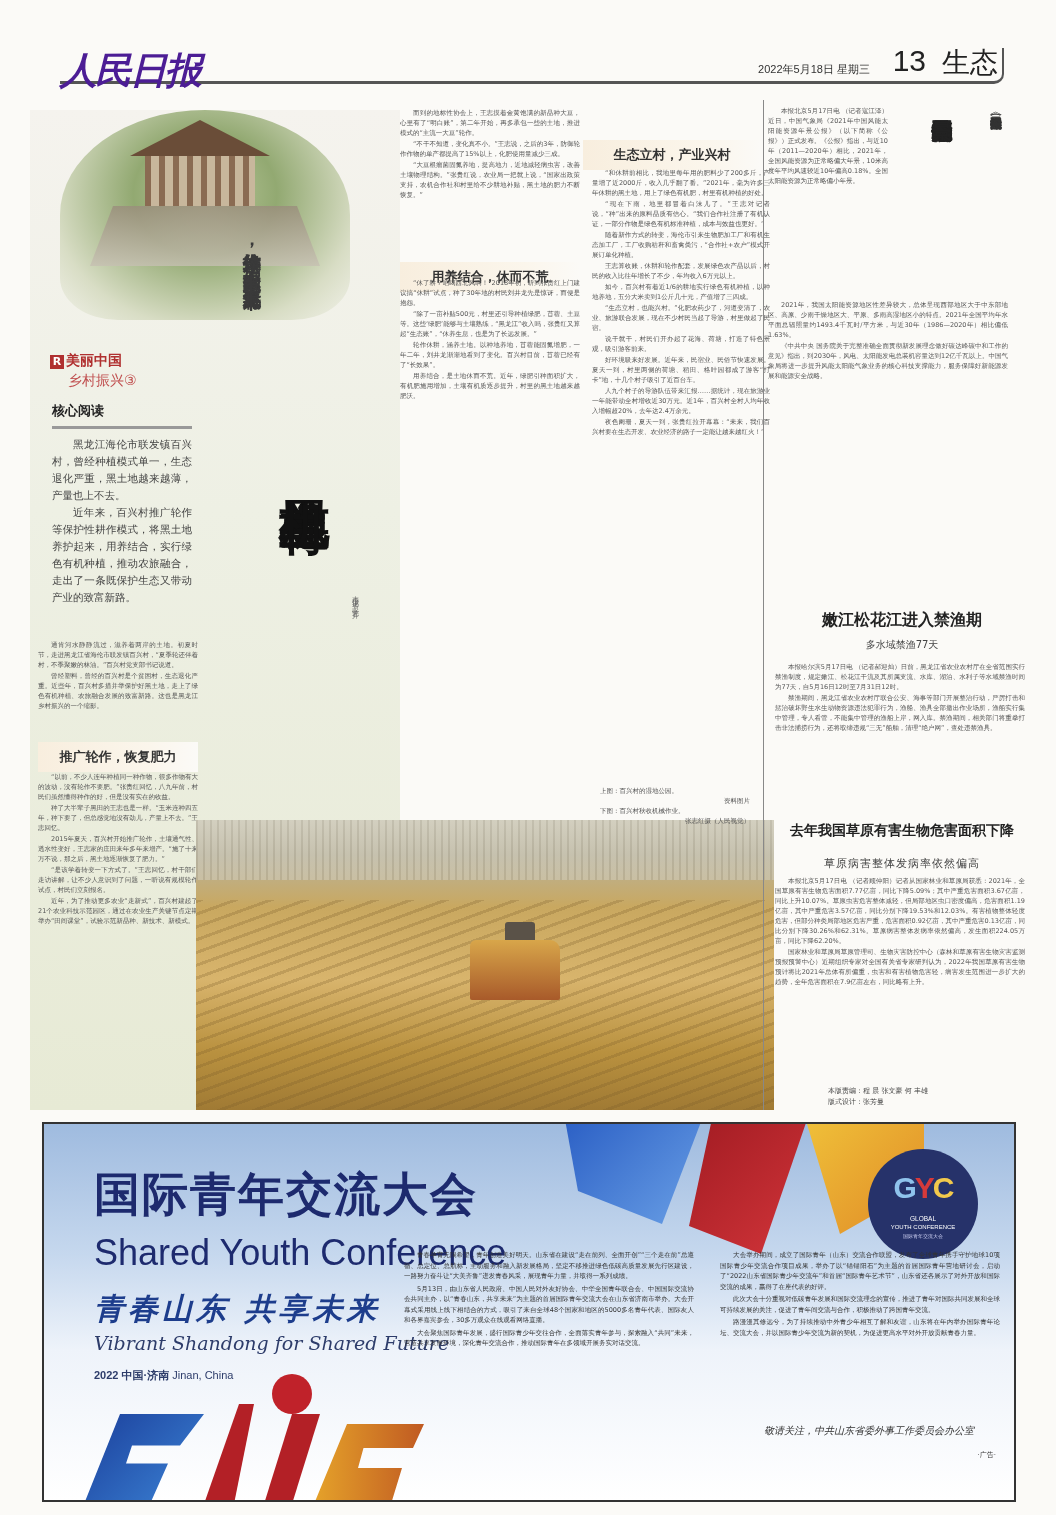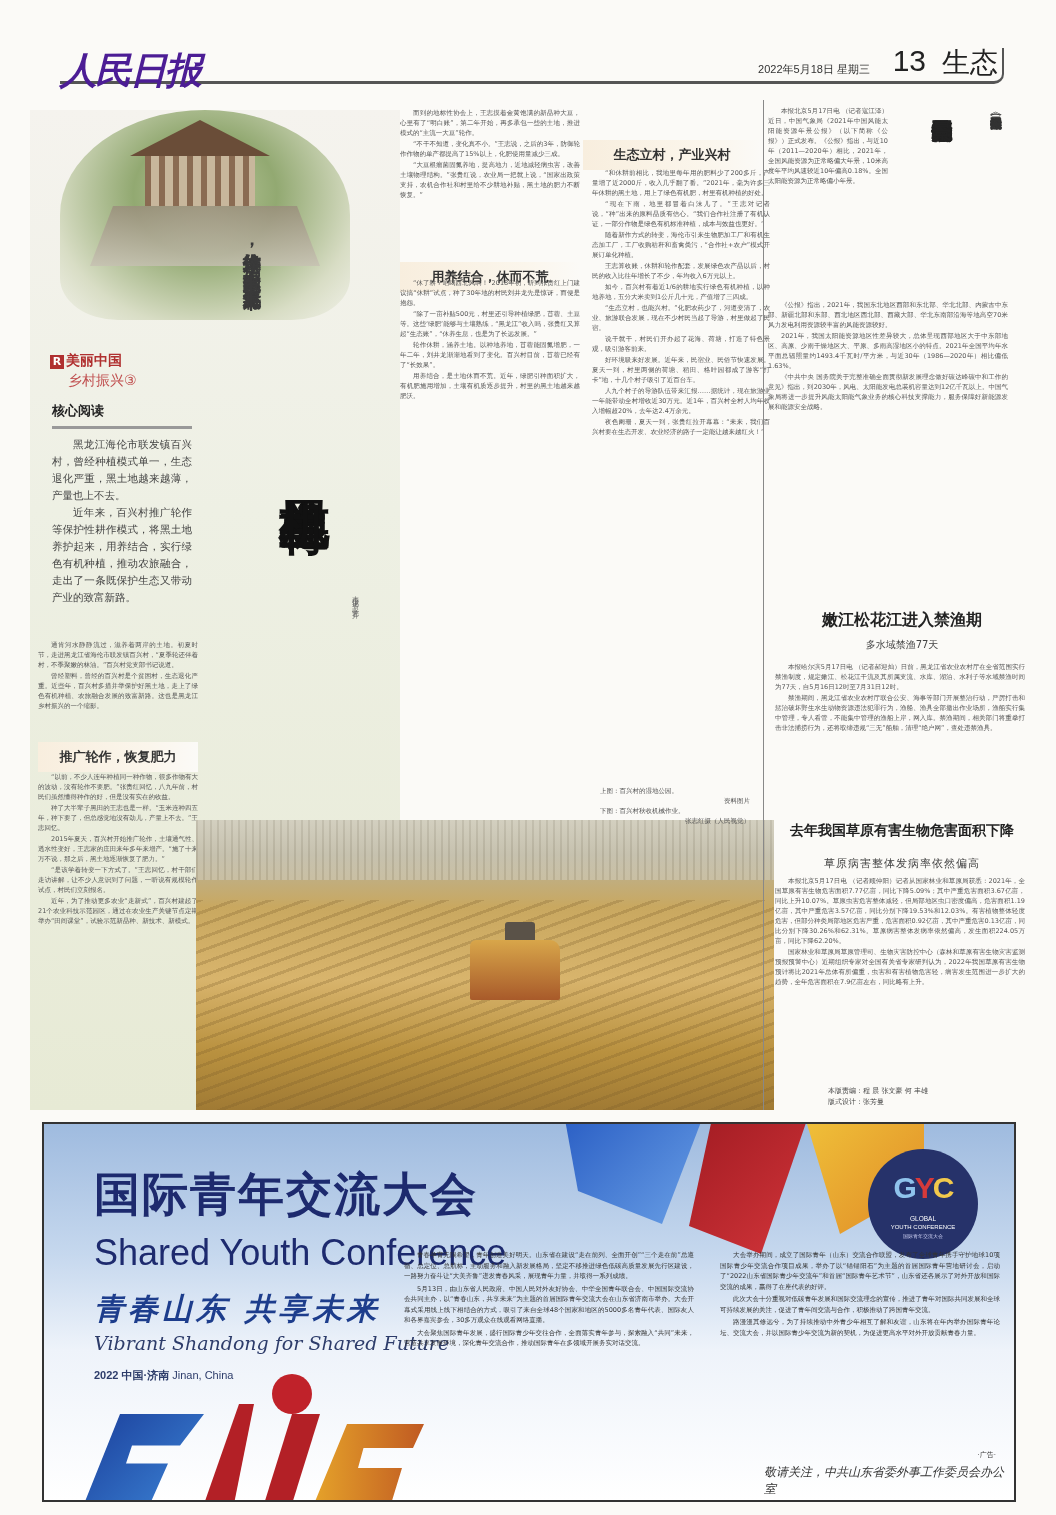--- a/index.html
+++ b/index.html
@@ -90,21 +90,21 @@
   .badge-logo { position: absolute; left: 0; right: 0; top: 22px; font-weight: bold; font-size: 30px; color: #8fc3ec; letter-spacing: -2px; }
   .badge-logo .c { color: #f2c94c; }
   .badge-logo .i { color: #d63a3a; }
   .badge-line1 { position: absolute; left: 0; right: 0; top: 66px; font-size: 6.5px; }
   .badge-line2 { position: absolute; left: 0; right: 0; top: 75px; font-size: 6px; }
   .badge-line3 { position: absolute; left: 0; right: 0; top: 84px; font-size: 5px; color: #c9cdf0; }
   .ad-col1 { position: absolute; left: 360px; top: 126px; width: 290px; }
   .ad-col2 { position: absolute; left: 676px; top: 126px; width: 280px; }
   .ad-body { font-family: "DejaVu Sans", sans-serif; font-size: 6.5px; line-height: 10.5px; color: #333; text-align: justify; }
   .ad-body p { text-indent: 2em; margin-bottom: 2px; }
-  .ad-sponsor { position: absolute; left: 720px; top: 300px; font-family: Liberation Sans, sans-serif; font-size: 12px; color: #333; font-style: italic; margin-top: 40px; }
+  .ad-sponsor { position: absolute; left: 720px; top: 300px; font-family: Liberation Sans, sans-serif; font-size: 10px; color: #333; font-style: italic; }
   .ad-mark { position: absolute; right: 18px; top: 326px; font-family: "DejaVu Sans", sans-serif; font-size: 7px; color: #333; }
 </style>
 </head>
 <body>
 
 <div class="abs masthead">
   <div class="abs logo">人民日报</div>
   <div class="abs dateline">2022年5月18日  星期三</div>
   <div class="abs pagenum">13</div>
   <div class="abs section">生态</div>
@@ -182,21 +182,20 @@
 </div>
 
 <div class="abs col-rule"></div>
 
 <div class="abs body-text right-body1">
   <p>本报北京5月17日电  （记者寇江泽）近日，中国气象局《2021年中国风能太阳能资源年景公报》（以下简称《公报》）正式发布。《公报》指出，与近10年（2011—2020年）相比，2021年，全国风能资源为正常略偏大年景，10米高度年平均风速较近10年偏高0.18%。全国太阳能资源为正常略偏小年景。</p>
 </div>
 <div class="abs vtitle">去年全国风能资源为正常略偏大年景</div>
 <div class="abs vsub">《二〇二一年中国风能太阳能资源年景公报》发布</div>
 <div class="abs body-text right-body1b">
-  <p>《公报》指出，2021年，我国东北地区西部和东北部、华北北部、内蒙古中东部、新疆北部和东部、西北地区西北部、西藏大部、华北东南部沿海等地高空70米风力发电利用资源较丰富的风能资源较好。</p>
   <p>2021年，我国太阳能资源地区性差异较大，总体呈现西部地区大于中东部地区、高原、少雨干燥地区大、平原、多雨高湿地区小的特点。2021年全国平均年水平面总辐照量约1493.4千瓦时/平方米，与近30年（1986—2020年）相比偏低1.63%。</p>
   <p>《中共中央  国务院关于完整准确全面贯彻新发展理念做好碳达峰碳中和工作的意见》指出，到2030年，风电、太阳能发电总装机容量达到12亿千瓦以上。中国气象局将进一步提升风能太阳能气象业务的核心科技支撑能力，服务保障好新能源发展和能源安全战略。</p>
 </div>
 
 <div class="abs art2-title">嫩江松花江进入禁渔期</div>
 <div class="abs art2-sub">多水域禁渔77天</div>
 <div class="abs body-text art2-body">
   <p>本报哈尔滨5月17日电  （记者郝迎灿）日前，黑龙江省农业农村厅在全省范围实行禁渔制度，规定嫩江、松花江干流及其所属支流、水库、湖泊、水利子等水域禁渔时间为77天，自5月16日12时至7月31日12时。</p>
   <p>禁渔期间，黑龙江省农业农村厅联合公安、海事等部门开展整治行动，严厉打击和惩治破坏野生水生动物资源违法犯罪行为，渔船、渔具全部撤出作业场所，渔船实行集中管理，专人看管，不能集中管理的渔船上岸，网入库。禁渔期间，相关部门将重拳打击非法捕捞行为，还将取缔违规“三无”船舶，清理“绝户网”，查处违禁渔具。</p>
 </div>

